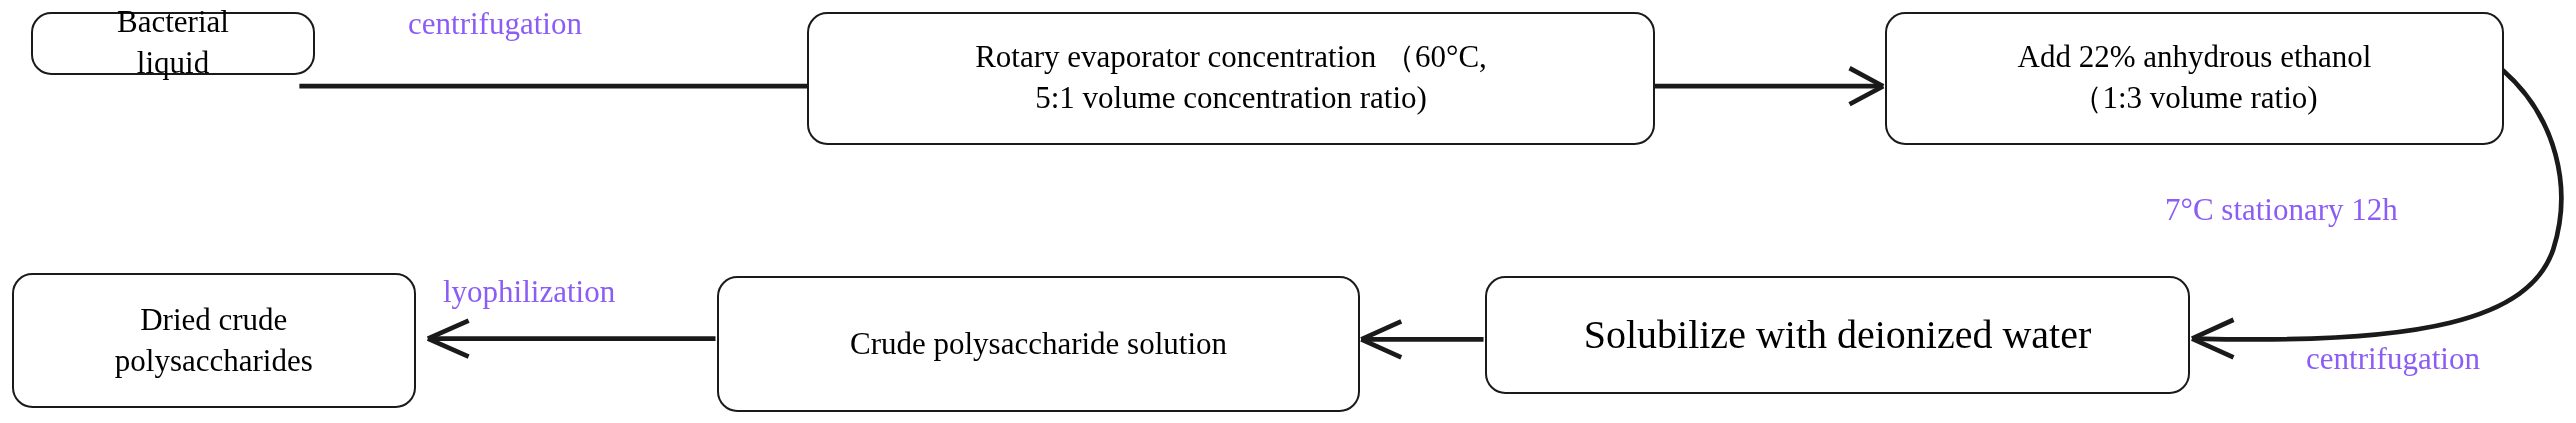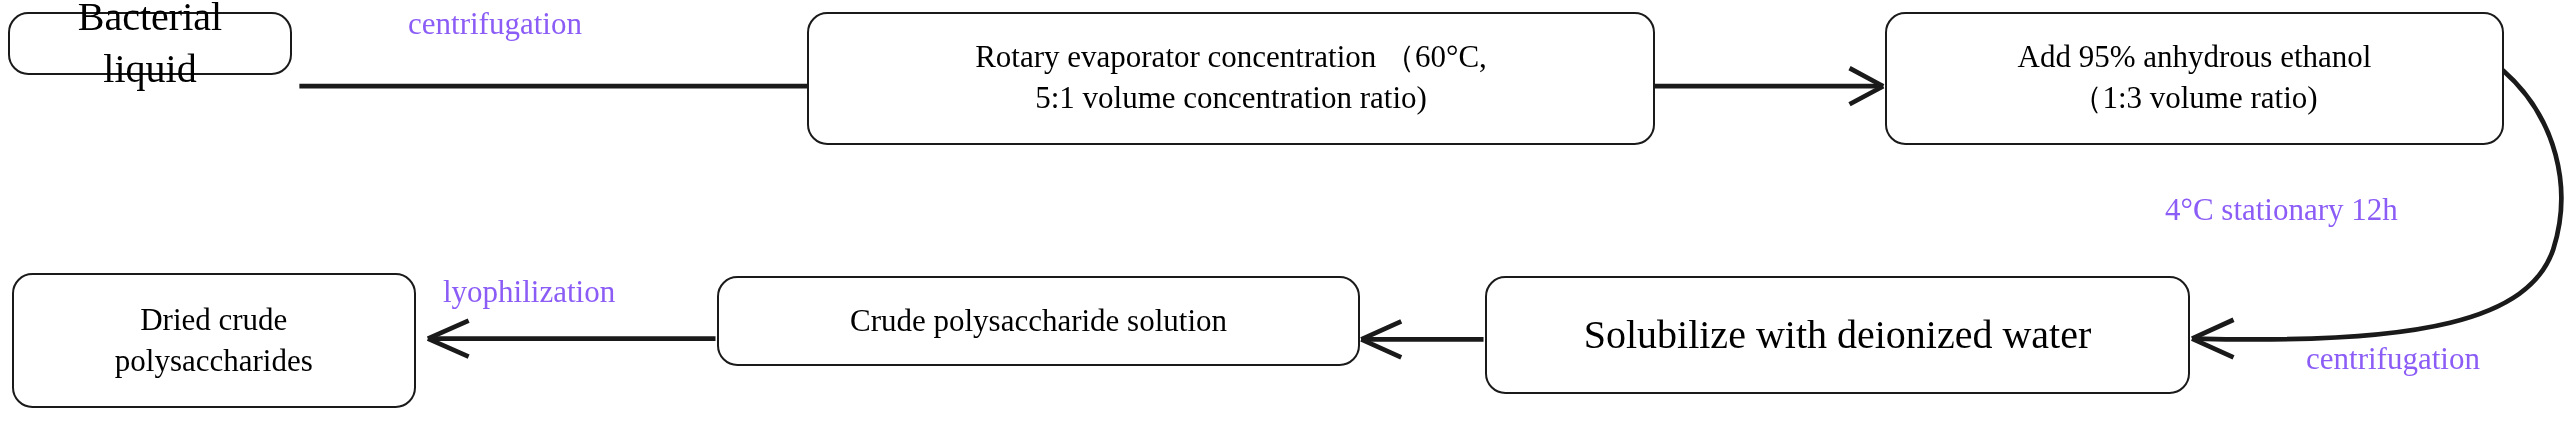--- a/index.html
+++ b/index.html
@@ -78,38 +78,38 @@
       <line x1="1893" y1="433" x2="1737" y2="433" stroke-width="6"></line>
       <path d="M 1737 433 L 1788 410 M 1737 433 L 1788 456" stroke-width="6" stroke-linecap="butt"></path>
     </g>
 
     <g>
       <line x1="913" y1="432" x2="546" y2="432" stroke-width="6"></line>
       <path d="M 546 432 L 598 409 M 546 432 L 598 455" stroke-width="6" stroke-linecap="butt"></path>
     </g>
   </svg>
 
-  <div class="node" style="left:8px; top:11.8px; width:284px; height:63px; font-size:40px;">Bacterial
+  <div class="node" style="left:31px; top:11.8px; width:284px; height:63px; font-size:31px;">Bacterial
 liquid</div>
 
   <div class="node" style="left:807px; top:11.8px; width:848px; height:133px; font-size:31px;">Rotary evaporator concentration （60°C,
 5:1 volume concentration ratio)</div>
 
-  <div class="node" style="left:1885px; top:11.8px; width:619px; height:133px; font-size:31px;">Add 95% anhydrous ethanol
+  <div class="node" style="left:1885px; top:11.8px; width:619px; height:133px; font-size:31px;">Add 22% anhydrous ethanol
 （1:3 volume ratio)</div>
 
   <div class="node" style="left:1485px; top:276px; width:705px; height:118px; font-size:40px;">Solubilize with deionized water</div>
 
-  <div class="node" style="left:717px; top:276px; width:643px; height:90px; font-size:31px;">Crude polysaccharide solution</div>
+  <div class="node" style="left:717px; top:276px; width:643px; height:136px; font-size:31px;">Crude polysaccharide solution</div>
 
   <div class="node" style="left:11.8px; top:273px; width:404px; height:135px; font-size:31px;">Dried crude
 polysaccharides</div>
 
   <div class="edge-label" style="left:408px; top:7.8px; font-size:31px;">centrifugation</div>
 
-  <div class="edge-label" style="left:2165px; top:194px; font-size:31px;">4°C stationary 12h</div>
+  <div class="edge-label" style="left:2165px; top:194px; font-size:31px;">7°C stationary 12h</div>
 
   <div class="edge-label" style="left:2306px; top:343px; font-size:31px;">centrifugation</div>
 
   <div class="edge-label" style="left:443px; top:276px; font-size:31px;">lyophilization</div>
 
 </div>
 
 
 </body></html>

